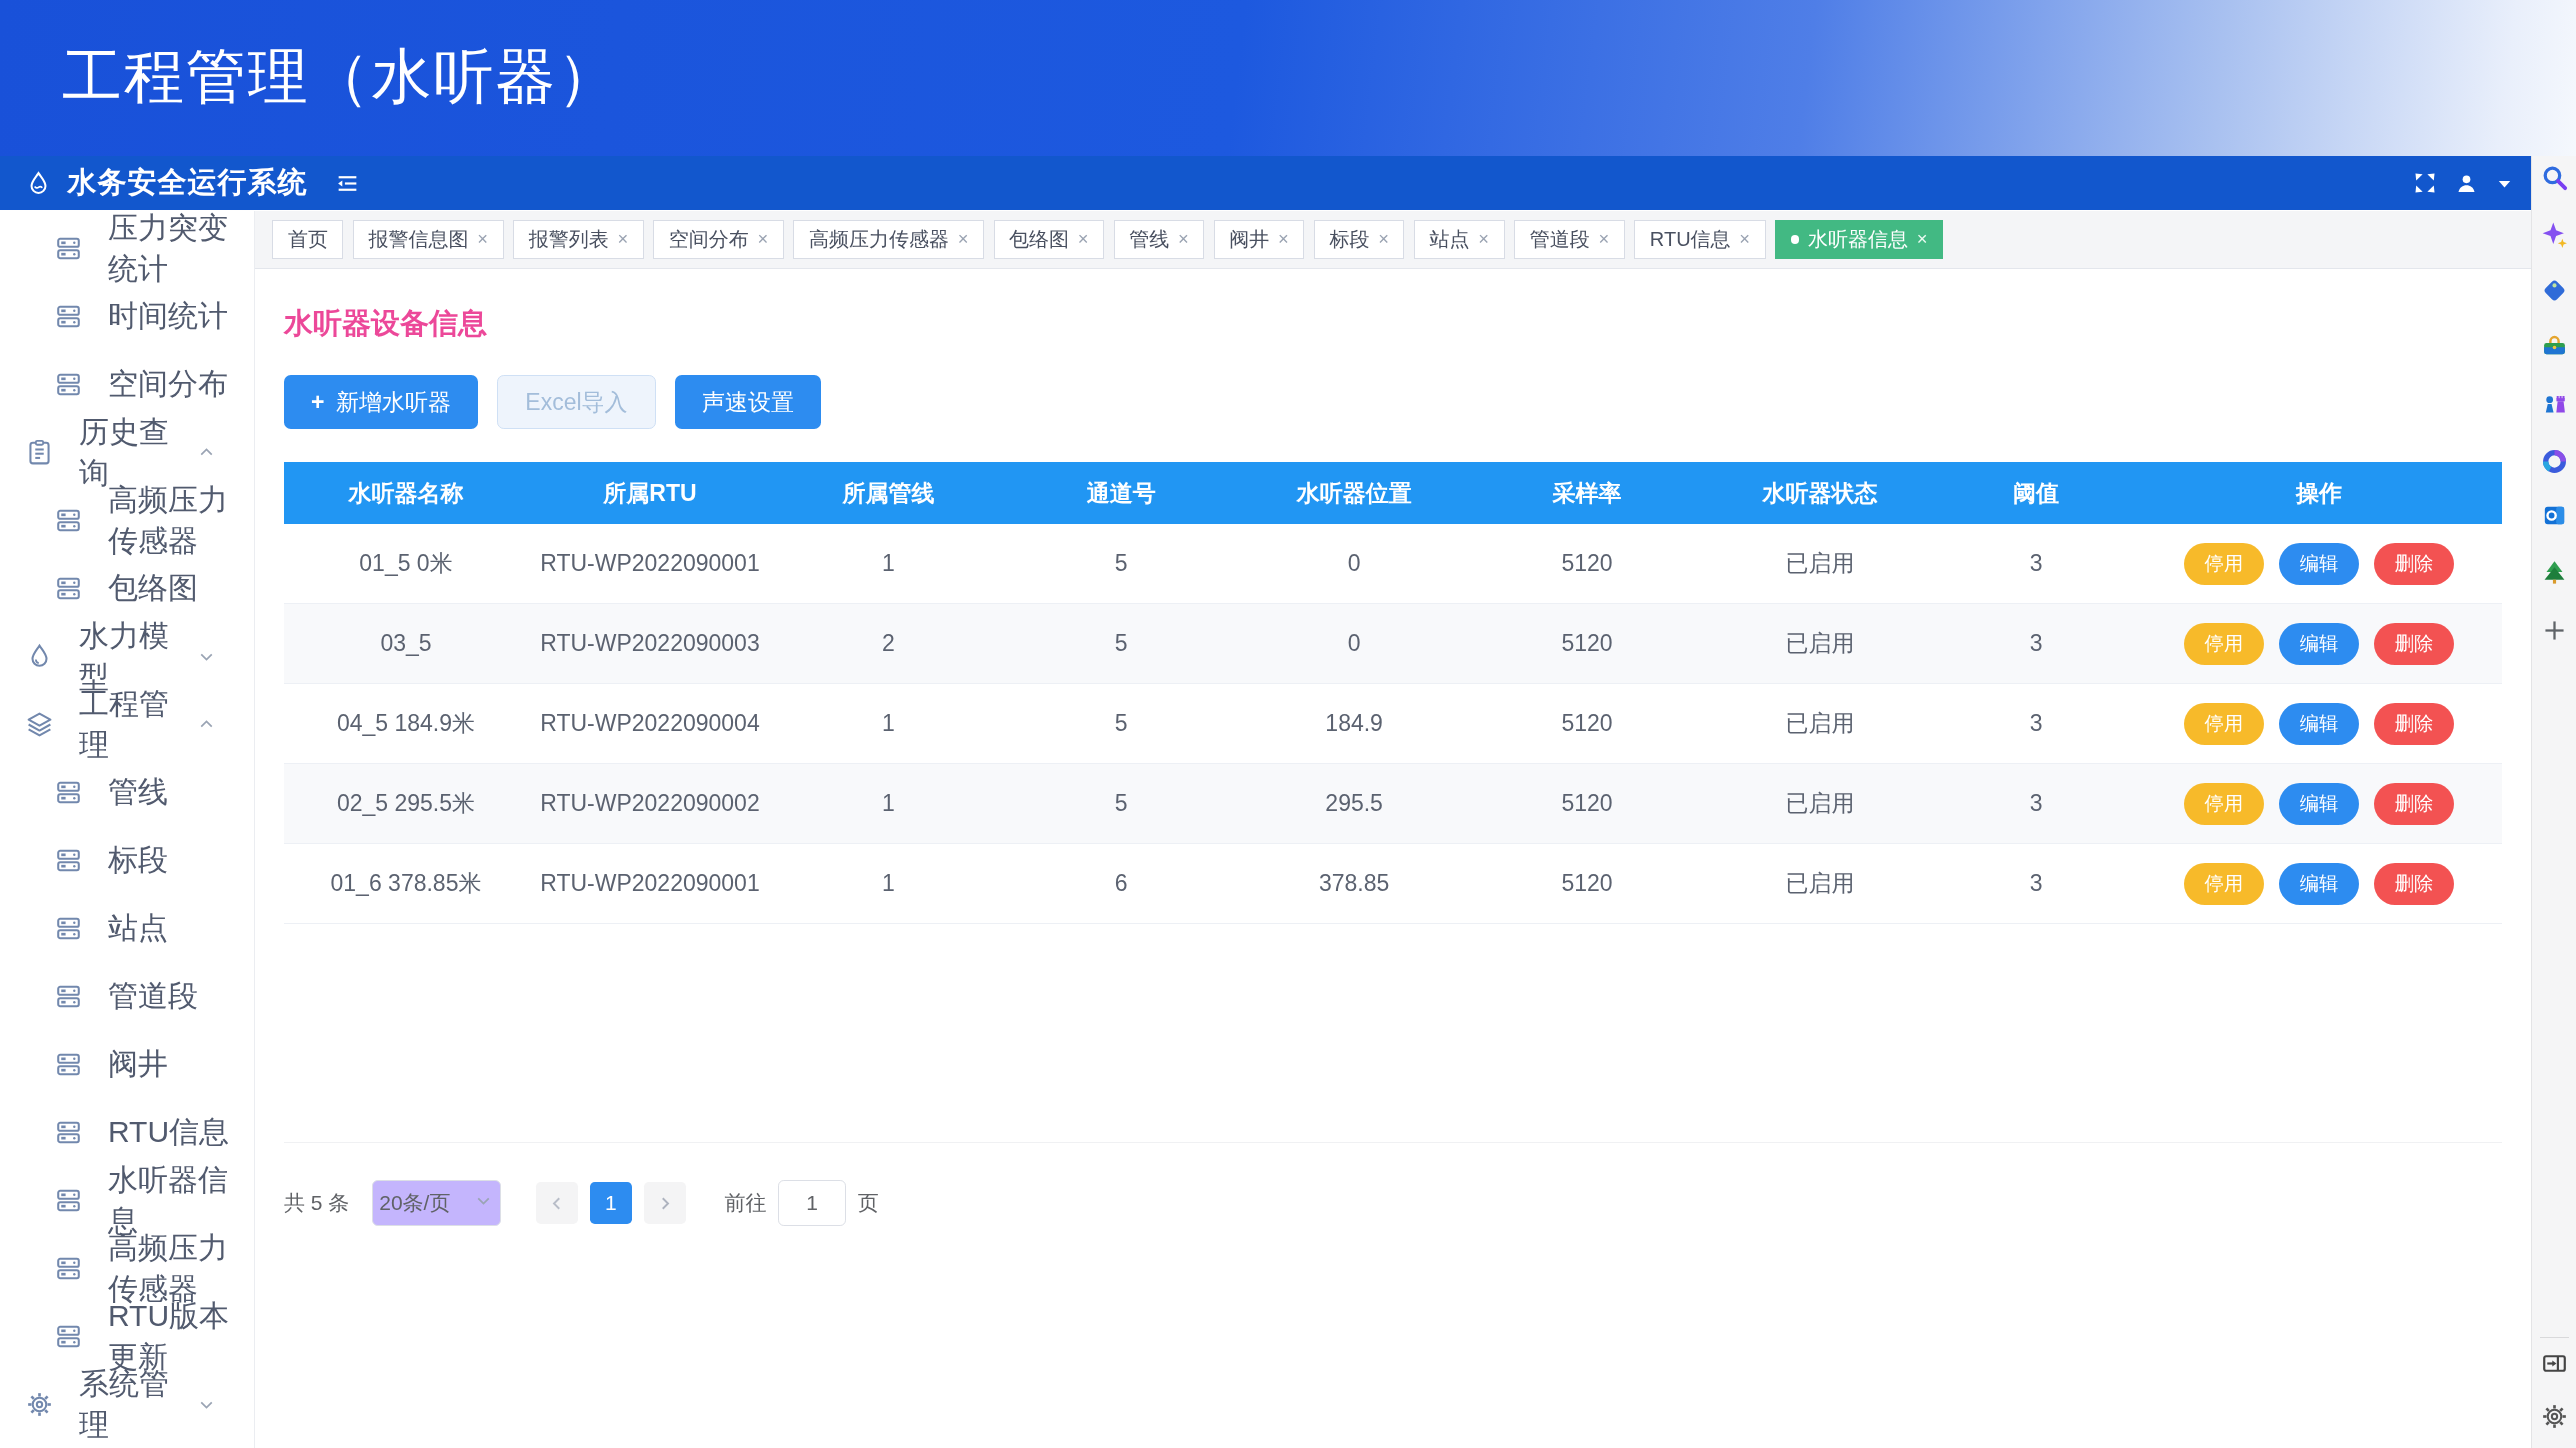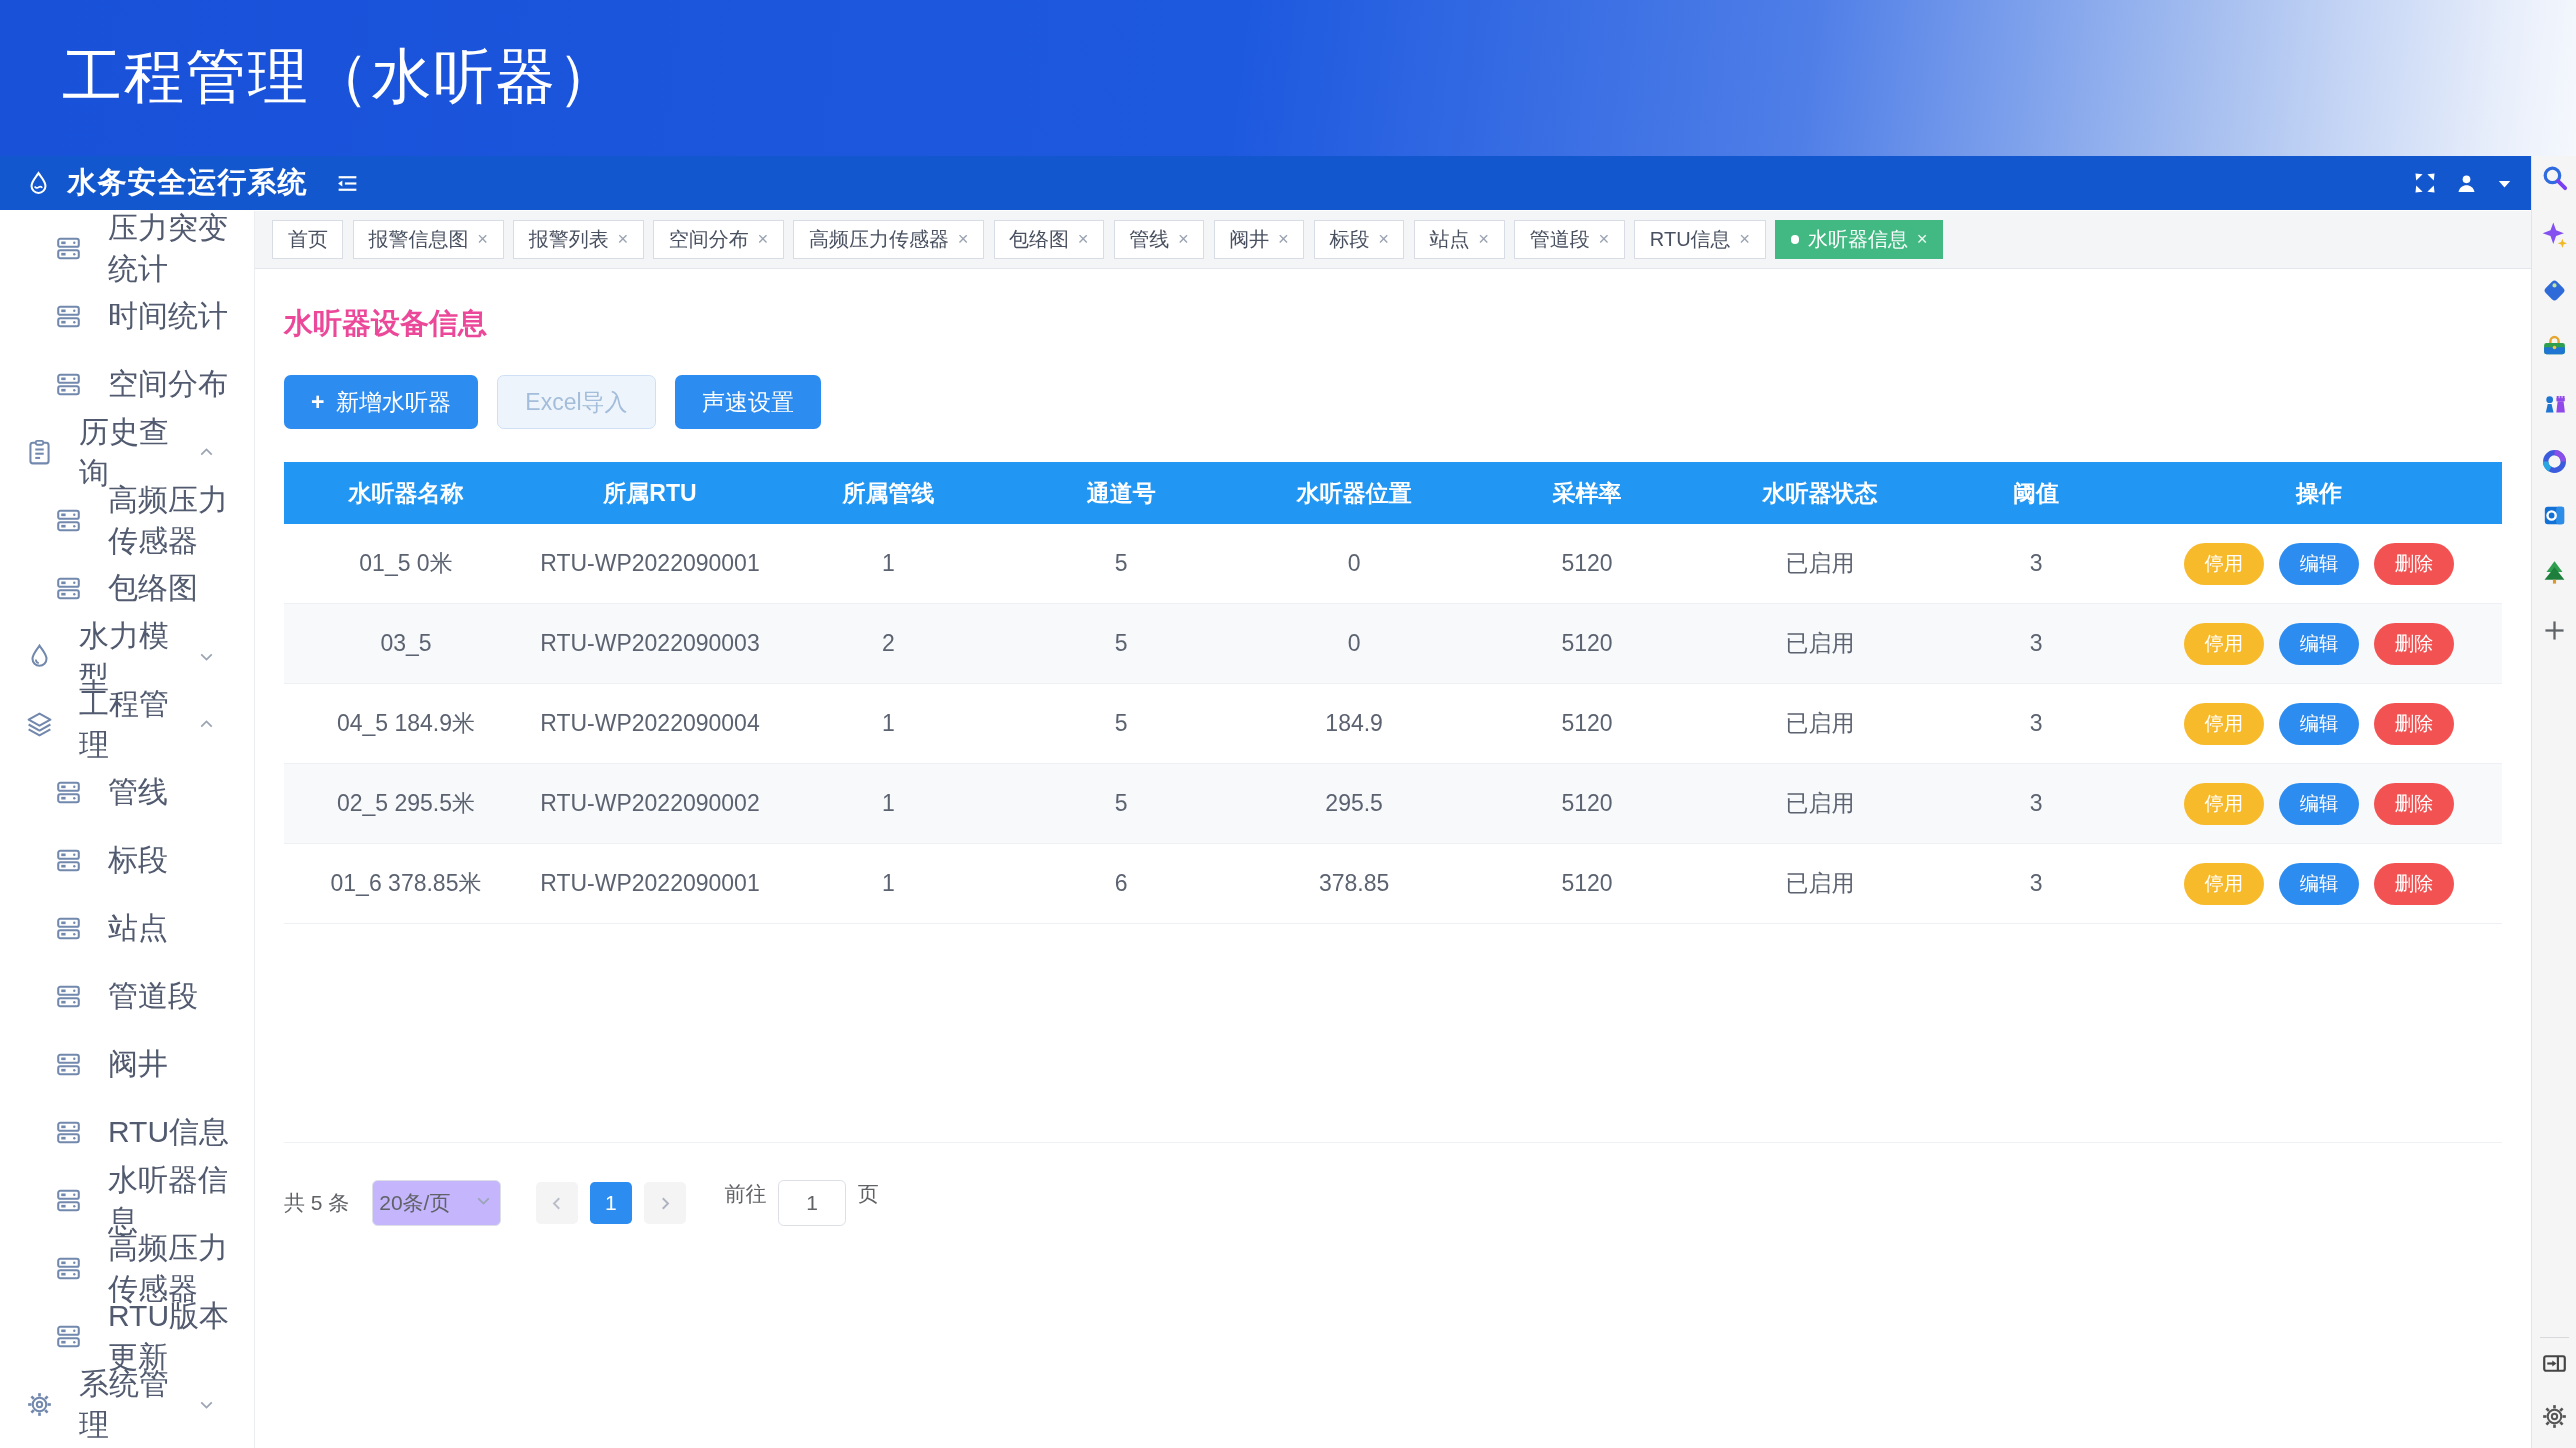--- a/index.html
+++ b/index.html
@@ -66,21 +66,21 @@
   .grid-footer-space{height:218px;border-bottom:1px solid #f0f1f3}
   
   .pagination{margin-top:37px;display:flex;align-items:center;font-size:21px;color:#606266}
   .pagination .total{margin-right:23px}
   .psel{width:127px;height:44px;border:1px solid #dcdfe6;border-radius:5.8px;display:flex;align-items:center;
     justify-content:center;gap:23px;color:#606266;cursor:pointer;background:#c4b5fd}
   .pbtn{width:42px;height:42px;border-radius:4.8px;background:#f4f4f5;display:flex;align-items:center;
     justify-content:center;cursor:pointer}
   .pbtn.page{background:#2d8cf0;color:#fff;font-size:21px}
   .pag-group{display:flex;align-items:center;gap:11.6px;margin-left:35px}
-  .goto{display:flex;align-items:flex-start;gap:11.6px;margin-left:39px}
+  .goto{display:flex;align-items:center;gap:11.6px;margin-left:39px}
   .goto input{width:62px;height:42px;border:1px solid #dcdfe6;border-radius:5.8px;text-align:center;
     font-size:21px;color:#606266;outline:none;font-family:inherit}
 </style>
 </head>
 <body>
 
 <div class="banner">
   <h1>工程管理（水听器）</h1>
 </div>
 

